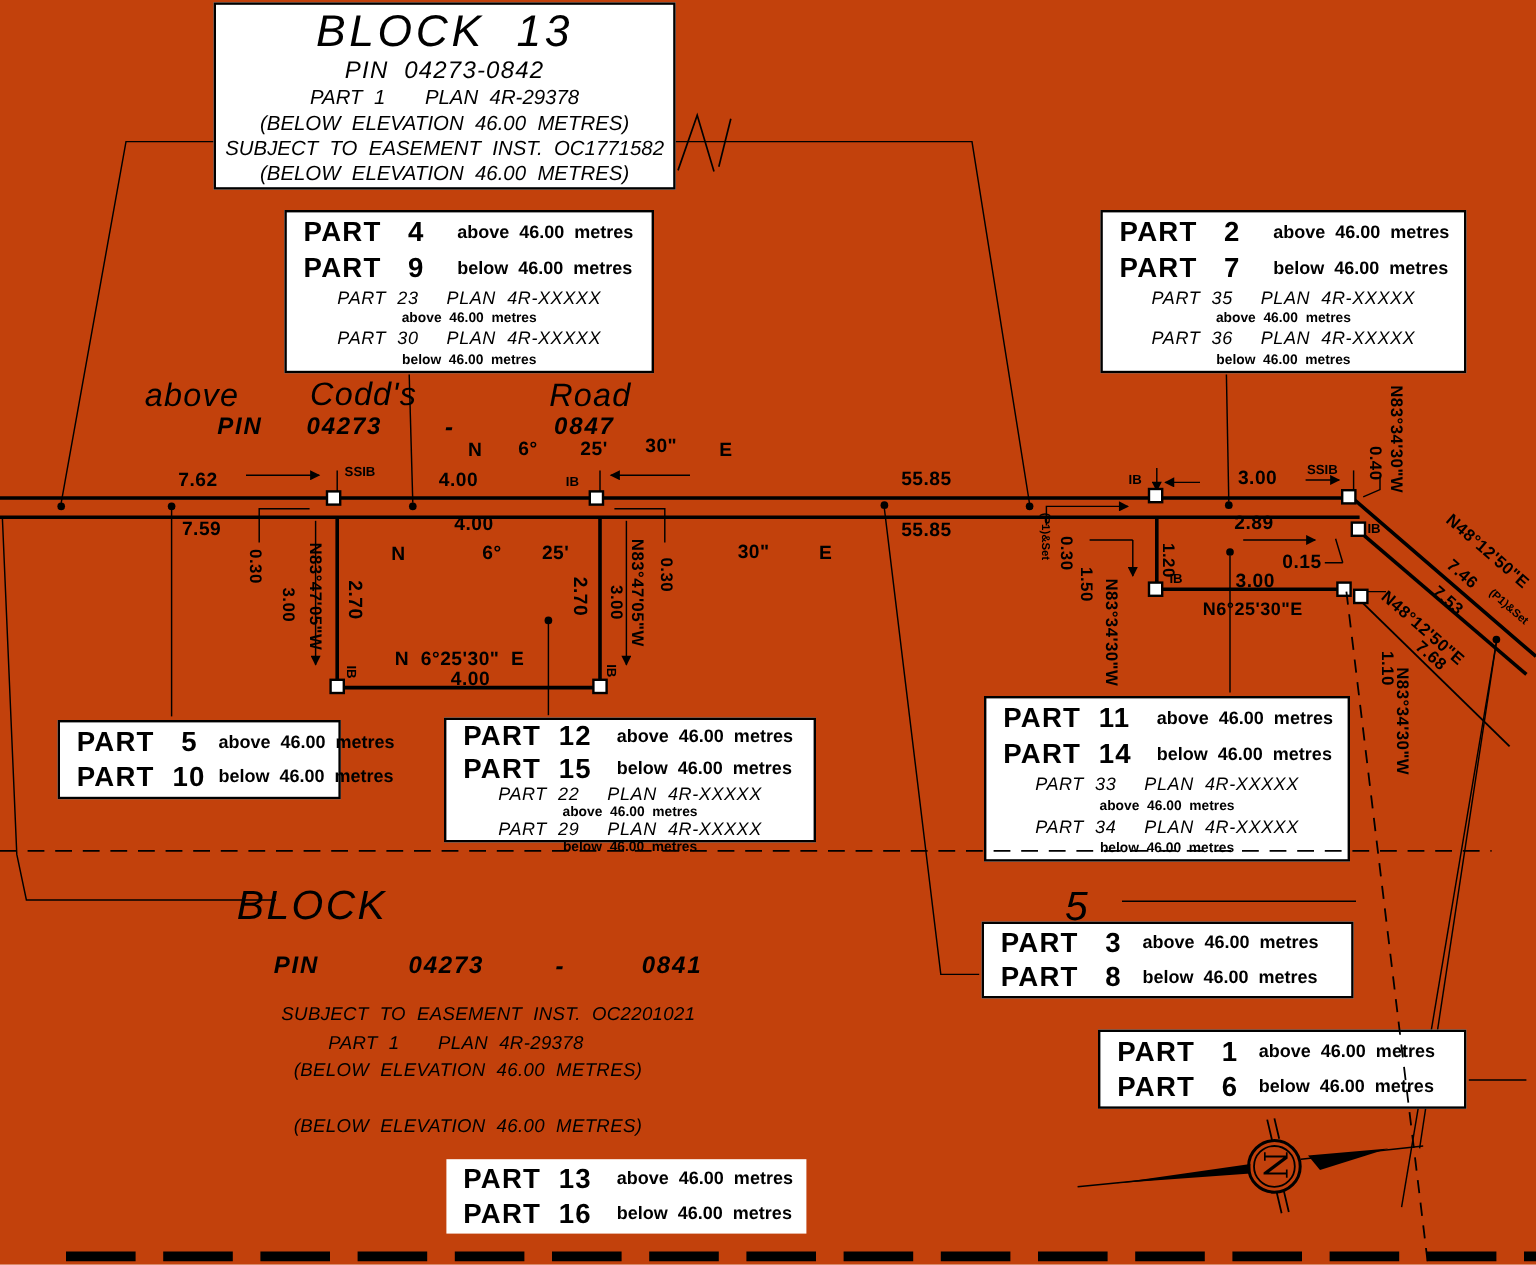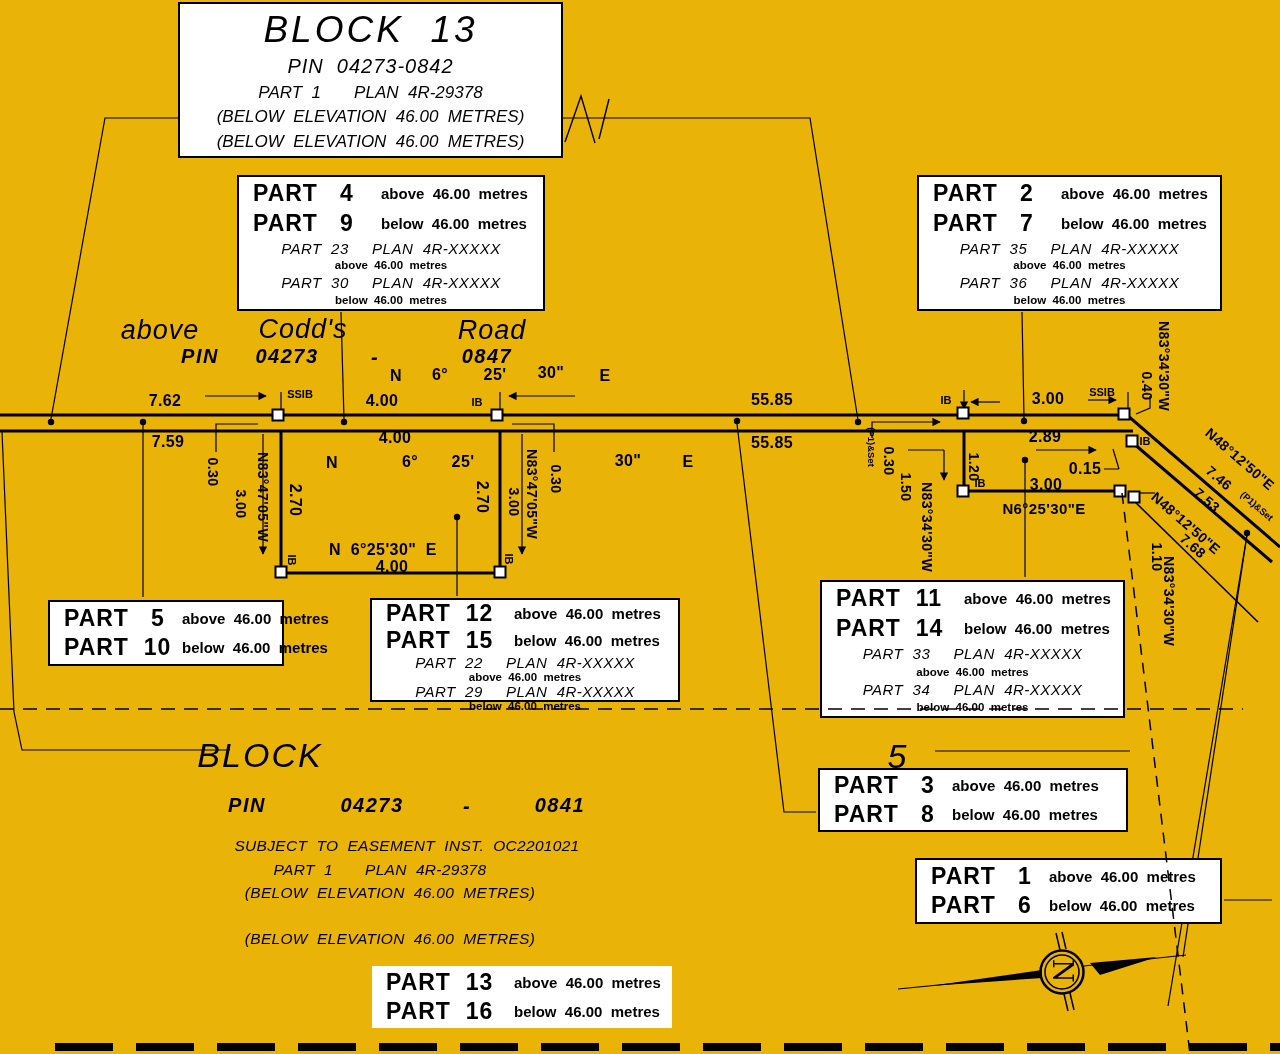--- a/index.html
+++ b/index.html
@@ -1,17 +1,17 @@
 <!DOCTYPE html>
 <html><head>
 <meta charset="utf-8">
 <style>
   *{margin:0;padding:0;box-sizing:border-box}
   html,body{background:#fff}
-  .canvas{position:relative;width:1280px;height:1054px;background:#eab308;overflow:hidden;
+  .canvas{position:relative;width:1280px;height:1054px;background:#c2410c;overflow:hidden;
           font-family:"Liberation Sans",sans-serif;color:#000}
   svg.geom{position:absolute;left:0;top:0;z-index:1}
   svg.overlay{position:absolute;left:0;top:0;z-index:6;pointer-events:none}
   .lbl{position:absolute;z-index:5;white-space:pre;font-weight:bold;font-size:16px;
        letter-spacing:.4px;transform:translate(-50%,-50%)}
   .rot{transform:translate(-50%,-50%) rotate(90deg)}
   .diag{transform:translate(-50%,-50%) rotate(41deg)}
   .sm{font-size:11px;letter-spacing:0}
   .smrot{font-size:11px;letter-spacing:0;transform:translate(-50%,-50%) rotate(90deg)}
   .dim14{font-size:14px}
@@ -139,20 +139,21 @@
       <path d="M1056,933 L1060,950 M1062,932 L1066,949" stroke-width="1.5"></path>
       <path d="M1064,994 L1068,1011 M1070,993 L1074,1010" stroke-width="1.5"></path>
     </g>
   </svg>
 
   <div class="box" style="left:178px;top:2px;width:385px;height:156px">
     <div class="b13title">BLOCK  13</div>
     <div class="b13pin">PIN  04273-0842</div>
     <div class="b13row">PART  1       PLAN  4R-29378</div>
     <div class="b13row">(BELOW  ELEVATION  46.00  METRES)</div>
+    <div class="b13row">SUBJECT  TO  EASEMENT  INST.  OC1771582</div>
     <div class="b13row">(BELOW  ELEVATION  46.00  METRES)</div>
   </div>
 
   <div class="box" style="left:237px;top:175px;width:308px;height:136px">
     <div class="prow">
         <span class="pname">PART   4</span>
         <span class="pdesc">above  46.00  metres</span>
       </div>
     <div class="prow">
         <span class="pname">PART   9</span>

